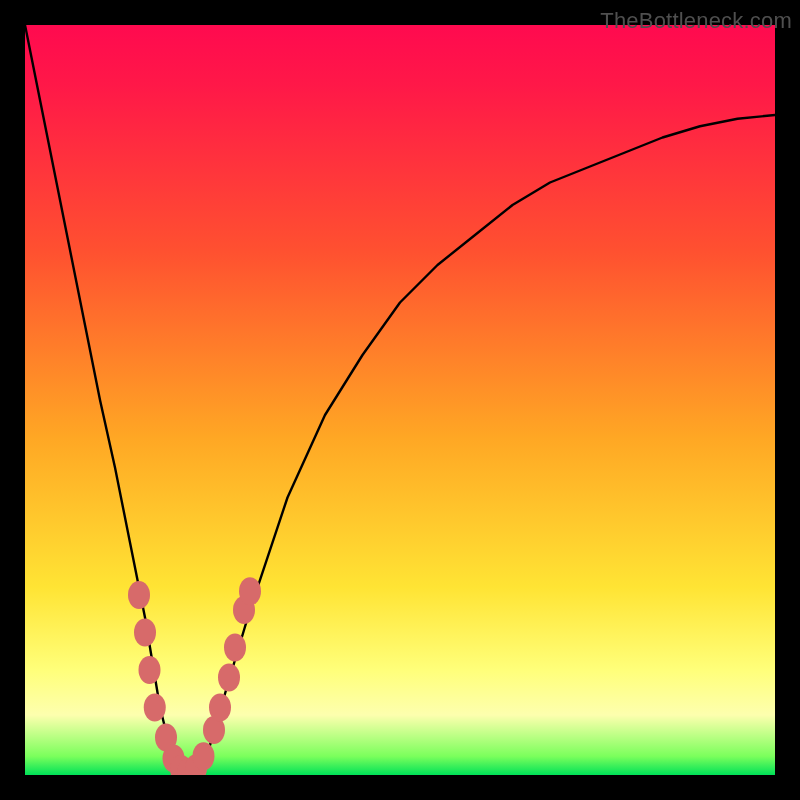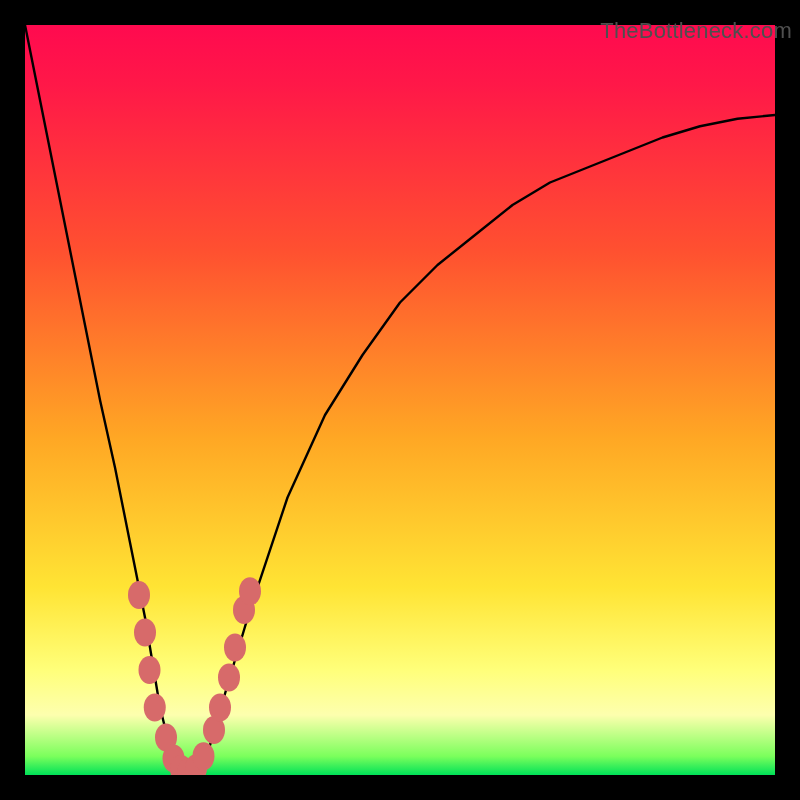--- a/index.html
+++ b/index.html
@@ -40,21 +40,21 @@
       #7bff5c 97.5%,
       #00e158 100%
     );
   }
   svg.curve {
     position: absolute;
     inset: 0;
   }
   .watermark {
     position: absolute;
-    top: 18px;
+    top: 8px;
     right: 8px;
     color: #4f4f4f;
     font-size: 22px;
     letter-spacing: 0.2px;
     user-select: none;
   }
 </style>
 </head>
 <body>
 

